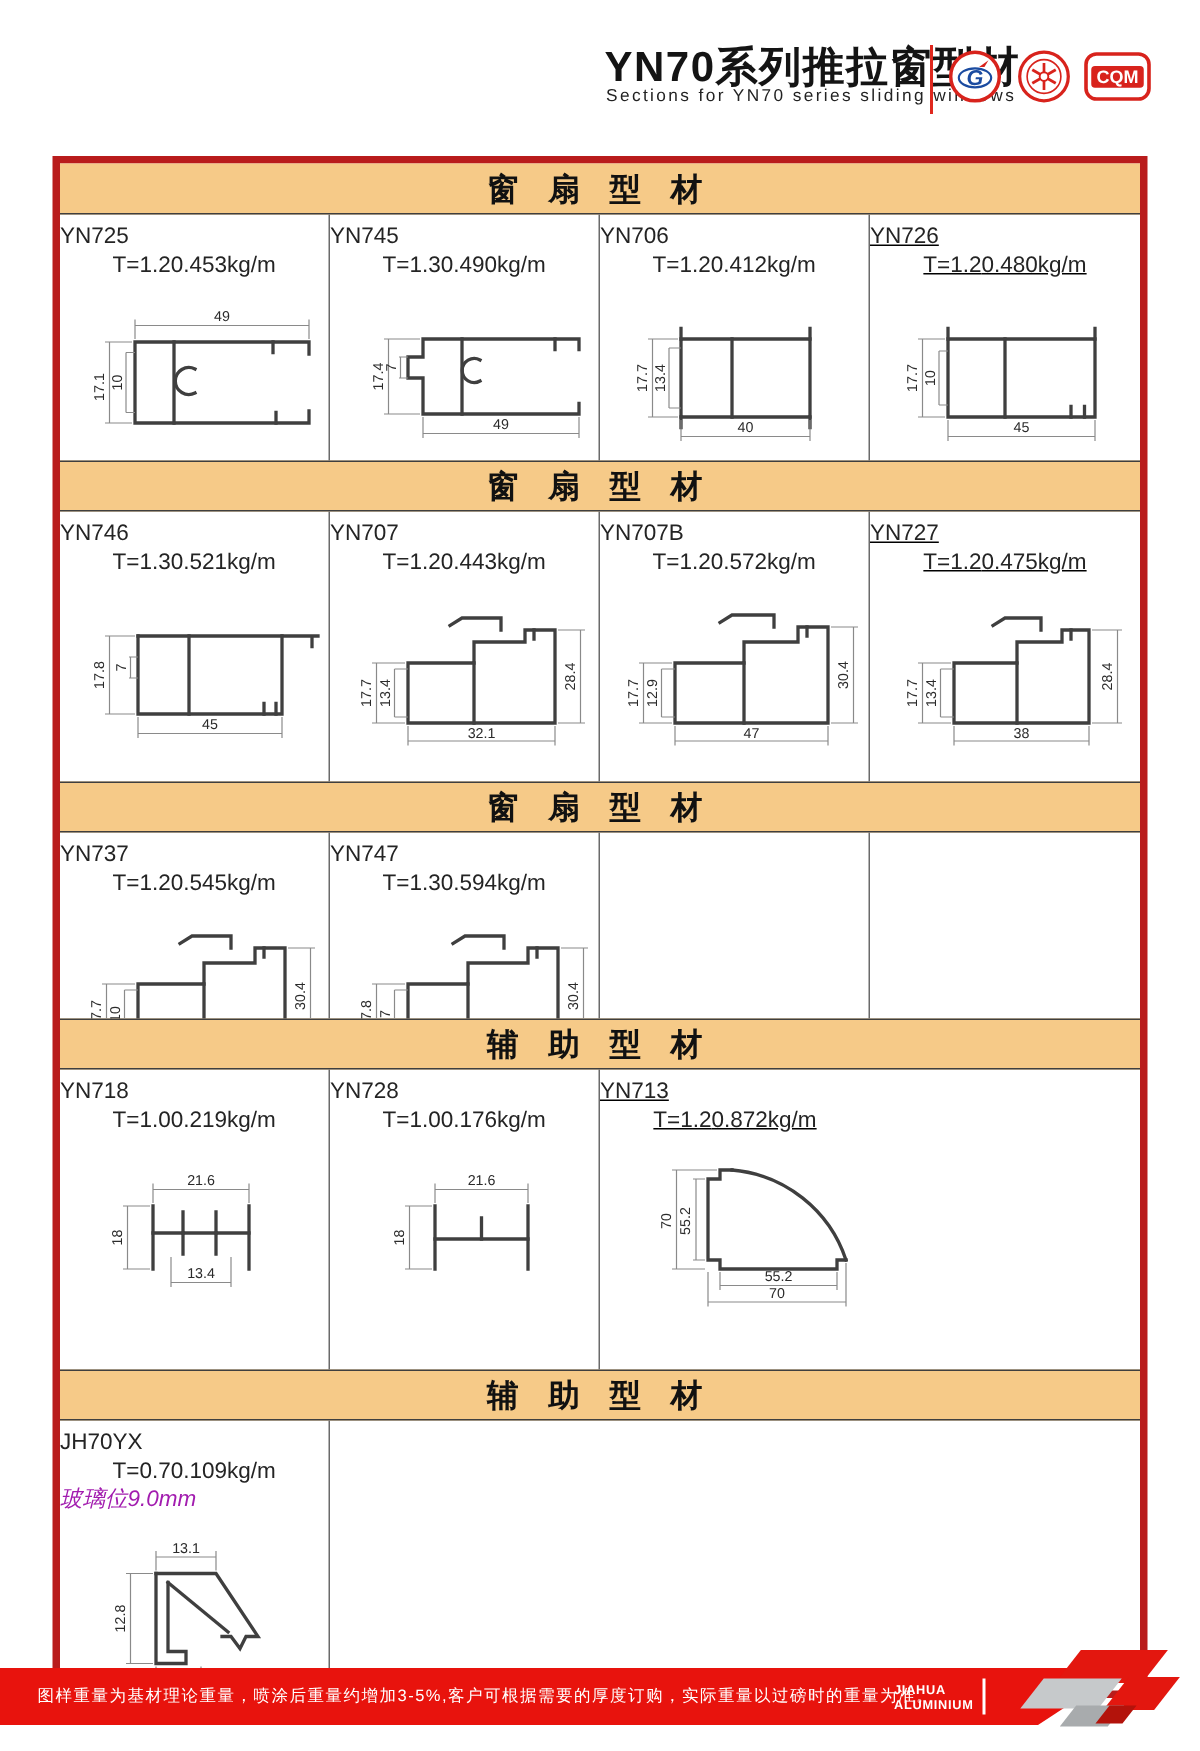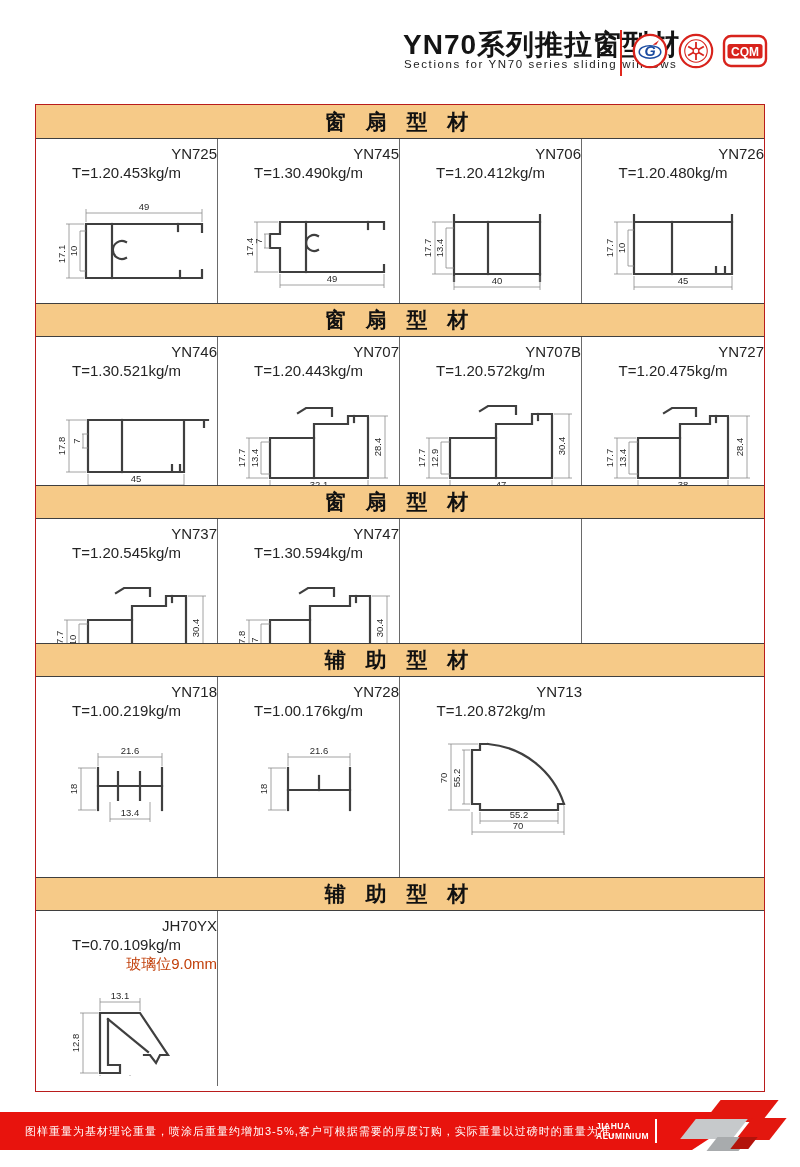--- a/index.html
+++ b/index.html
@@ -7,32 +7,32 @@
   body { font-family:"Liberation Sans","DejaVu Sans",sans-serif; }
   .sheet { position:relative; width:800px; height:1167px; background:#ffffff; overflow:hidden; }
 
   
   .hdr-title { position:absolute; left:403px; top:26px; font-size:28px; font-weight:bold; color:#141414; letter-spacing:1px; white-space:nowrap; }
   .hdr-sub   { position:absolute; left:404px; top:58px; font-size:11.5px; color:#222; letter-spacing:1.6px; white-space:nowrap; }
   .hdr-divider { position:absolute; left:620px; top:30px; width:2px; height:46px; background:#e0281e; }
   .hdr-logo { position:absolute; top:33px; }
 
   
-  .grid { position:absolute; left:35px; top:104px; width:730px; border:1px solid #b91c1c; background:#fff; }
+  .grid { position:absolute; left:35px; top:104px; width:730px; border:5px solid #b91c1c; background:#fff; }
   .band { height:34px; background:#f6ca88; border-top:1px solid #3f3f3f; border-bottom:1px solid #3f3f3f;
           display:flex; align-items:center; justify-content:center;
           font-size:21px; font-weight:bold; color:#111; letter-spacing:7px; }
   .band:first-child { border-top:none; }
   .cells { display:flex; }
-  .cell { width:25%; border-right:1px solid #6a6a6a; padding-top:5px; text-align:right; overflow:hidden; }
-  .cell:last-child { border-right:none; }
-  .r1 { height:164px; } .r2 { height:148px; } .r3 { height:124px; } .r4 { height:200px; } .r5 { height:180px;flex-direction:column; }
+  .cell { width:25%; border-right:1px solid #6a6a6a; padding-top:5px; text-align:left; overflow:hidden; }
+  .cell:last-child { border-right:none;text-decoration:underline; }
+  .r1 { height:164px; } .r2 { height:180px; } .r3 { height:124px; } .r4 { height:200px; } .r5 { height:180px;flex-direction:column; }
   .code { font-size:15px; color:#242424; line-height:19px; }
   .spec { display:flex; justify-content:center; font-size:15px; color:#242424; line-height:19px; }
-  .note { font-size:15px; color:#c2410c; line-height:19px; }
+  .note { font-size:15px; color:#a21caf; line-height:19px;font-style:italic; }
   .drawing { display:block; margin:2px auto 0; }
 
   
   .p { fill:none; stroke:#3f3f3f; stroke-width:2.2; stroke-linejoin:miter; stroke-linecap:square; }
   .d { fill:none; stroke:#8a8a8a; stroke-width:0.8; }
   .t { font-family:"Liberation Sans","DejaVu Sans",sans-serif; font-size:9.5px; fill:#2b2b2b; }
 
   
   .foot-band { position:absolute; left:0; top:1112px; width:750px; height:38px; background:#e8130d;
                clip-path:polygon(0 0,100% 0,calc(100% - 58px) 100%,0 100%); }

